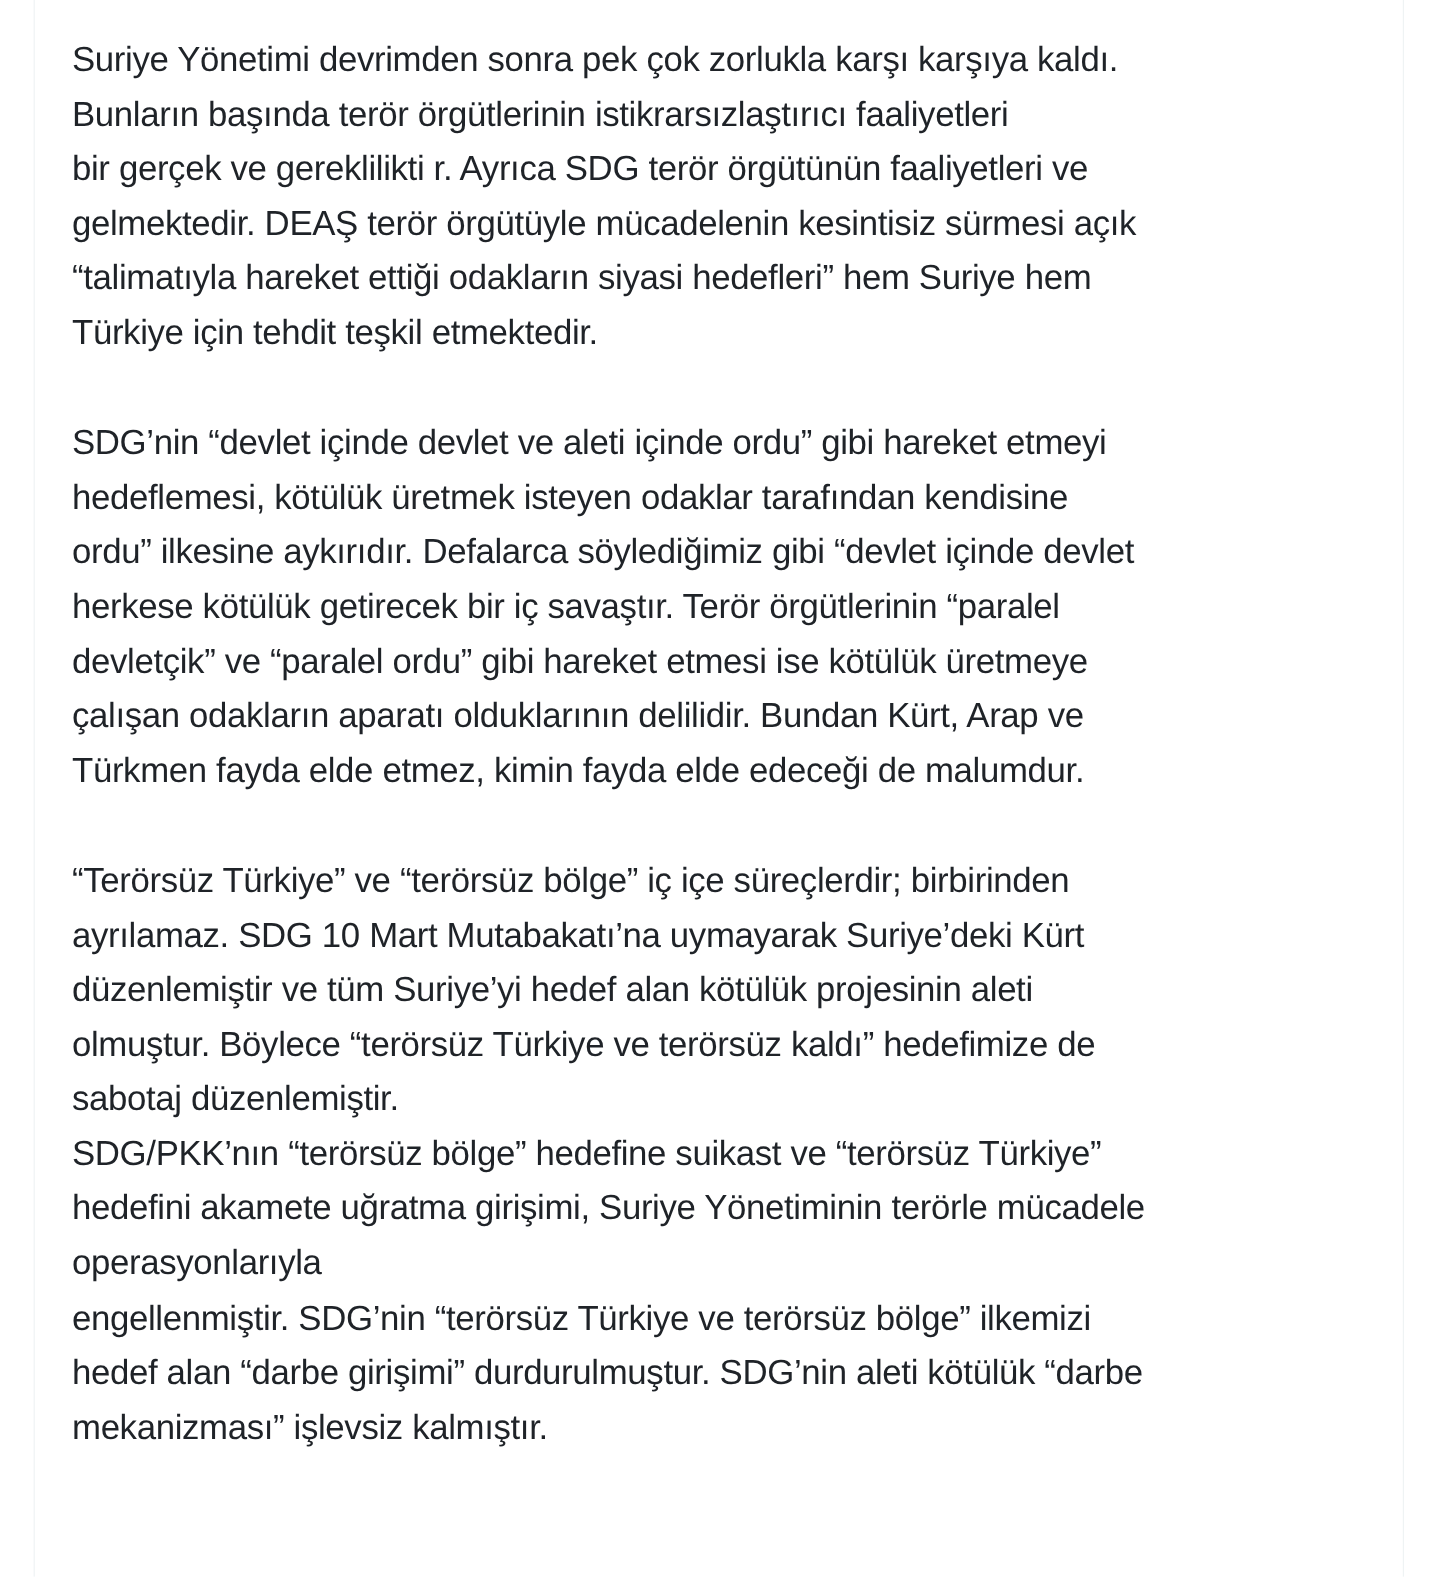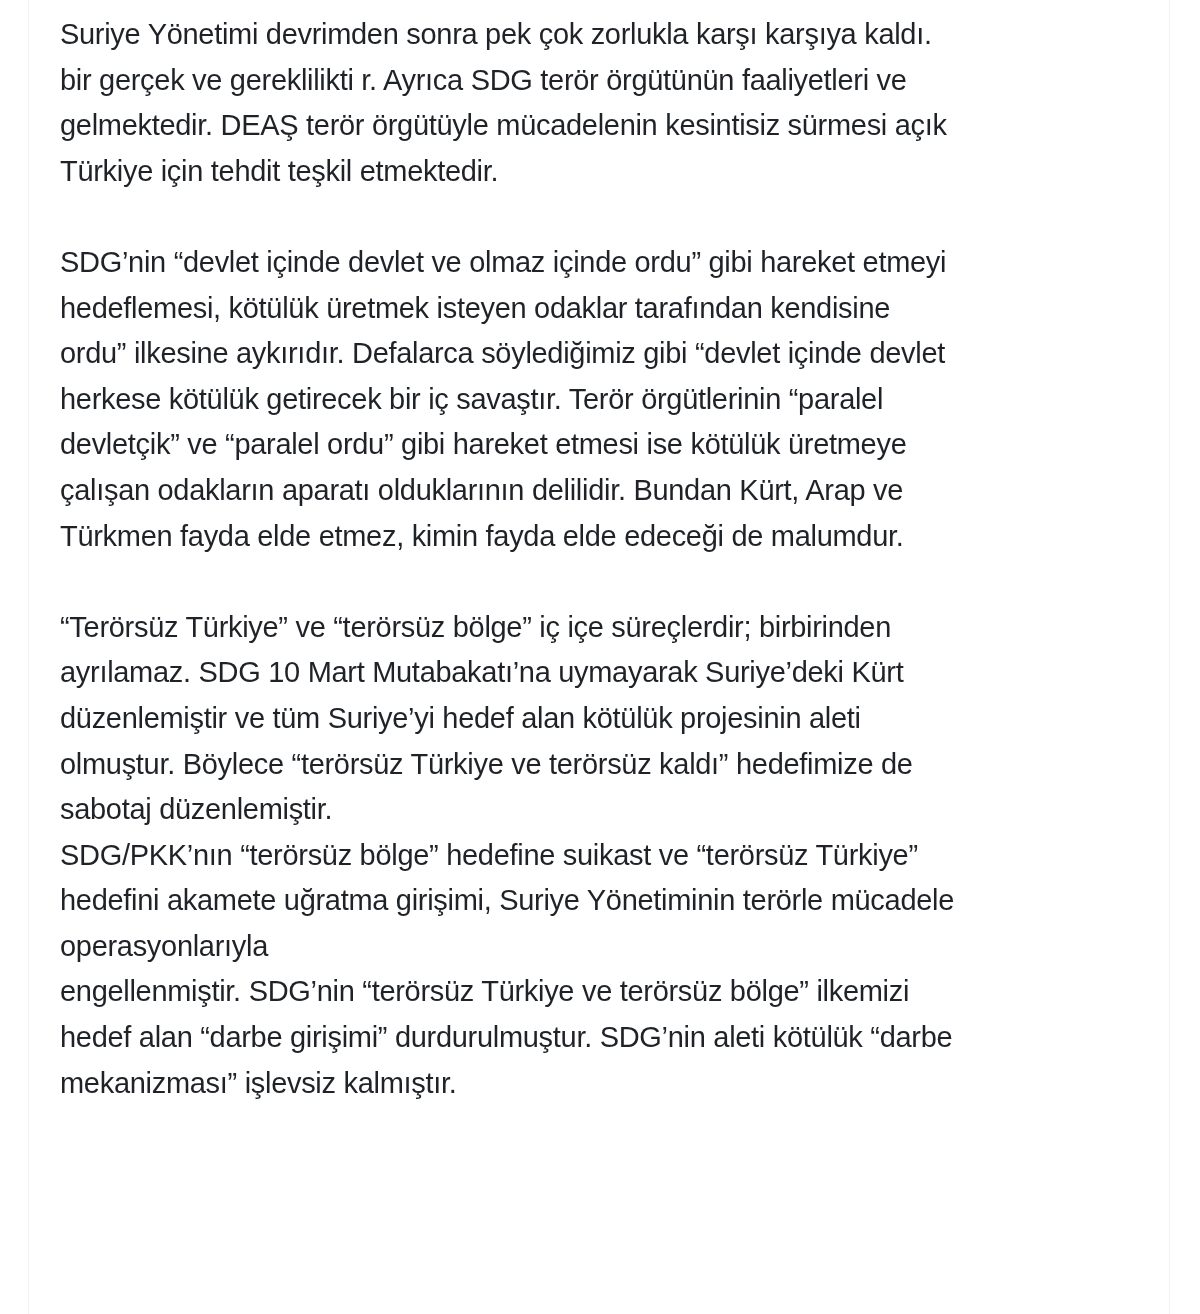--- a/index.html
+++ b/index.html
@@ -3,43 +3,45 @@
 <meta charset="utf-8">
 <style>
   html, body { margin: 0; padding: 0; background: #ffffff; }
   body { width: 1200px; height: 1314px; position: relative; overflow: hidden; }
   .column {
     position: absolute; left: 28px; top: 0; width: 1142px; height: 1314px;
     border-left: 1px solid #eff3f4; border-right: 1px solid #eff3f4;
     box-sizing: border-box;
   }
   .post-text {
-    position: absolute; left: 60px; top: 12px; width: 1100px;
+    position: absolute; left: 60px; top: 28px; width: 1100px;
     font-family: "Liberation Sans", sans-serif;
     font-size: 29px; line-height: 45.6px;
     color: #1f2328; letter-spacing: -0.3px;
   }
   .line { white-space: nowrap; display: block; height: 45.6px; }
   .gap { display: block; height: 45.6px; }
 </style>
 </head>
 <body>
 
 <div class="column"></div>
 
 <div class="post-text">
   <div>
     <span class="line">Suriye Yönetimi devrimden sonra pek çok zorlukla karşı karşıya kaldı.</span>
+    <span class="line">Bunların başında terör örgütlerinin istikrarsızlaştırıcı faaliyetleri</span>
     <span class="line">bir gerçek ve gereklilikti r. Ayrıca SDG terör örgütünün faaliyetleri ve</span>
     <span class="line">gelmektedir. DEAŞ terör örgütüyle mücadelenin kesintisiz sürmesi açık</span>
+    <span class="line">“talimatıyla hareket ettiği odakların siyasi hedefleri” hem Suriye hem</span>
     <span class="line">Türkiye için tehdit teşkil etmektedir.</span>
   </div>
   <span class="gap"></span>
   <div>
-    <span class="line">SDG’nin “devlet içinde devlet ve olmaz içinde ordu” gibi hareket etmeyi</span>
+    <span class="line">SDG’nin “devlet içinde devlet ve aleti içinde ordu” gibi hareket etmeyi</span>
     <span class="line">hedeflemesi, kötülük üretmek isteyen odaklar tarafından kendisine</span>
     <span class="line">ordu” ilkesine aykırıdır. Defalarca söylediğimiz gibi “devlet içinde devlet</span>
     <span class="line">herkese kötülük getirecek bir iç savaştır. Terör örgütlerinin “paralel</span>
     <span class="line">devletçik” ve “paralel ordu” gibi hareket etmesi ise kötülük üretmeye</span>
     <span class="line">çalışan odakların aparatı olduklarının delilidir. Bundan Kürt, Arap ve</span>
     <span class="line">Türkmen fayda elde etmez, kimin fayda elde edeceği de malumdur.</span>
   </div>
   <span class="gap"></span>
   <div>
     <span class="line">“Terörsüz Türkiye” ve “terörsüz bölge” iç içe süreçlerdir; birbirinden</span>

